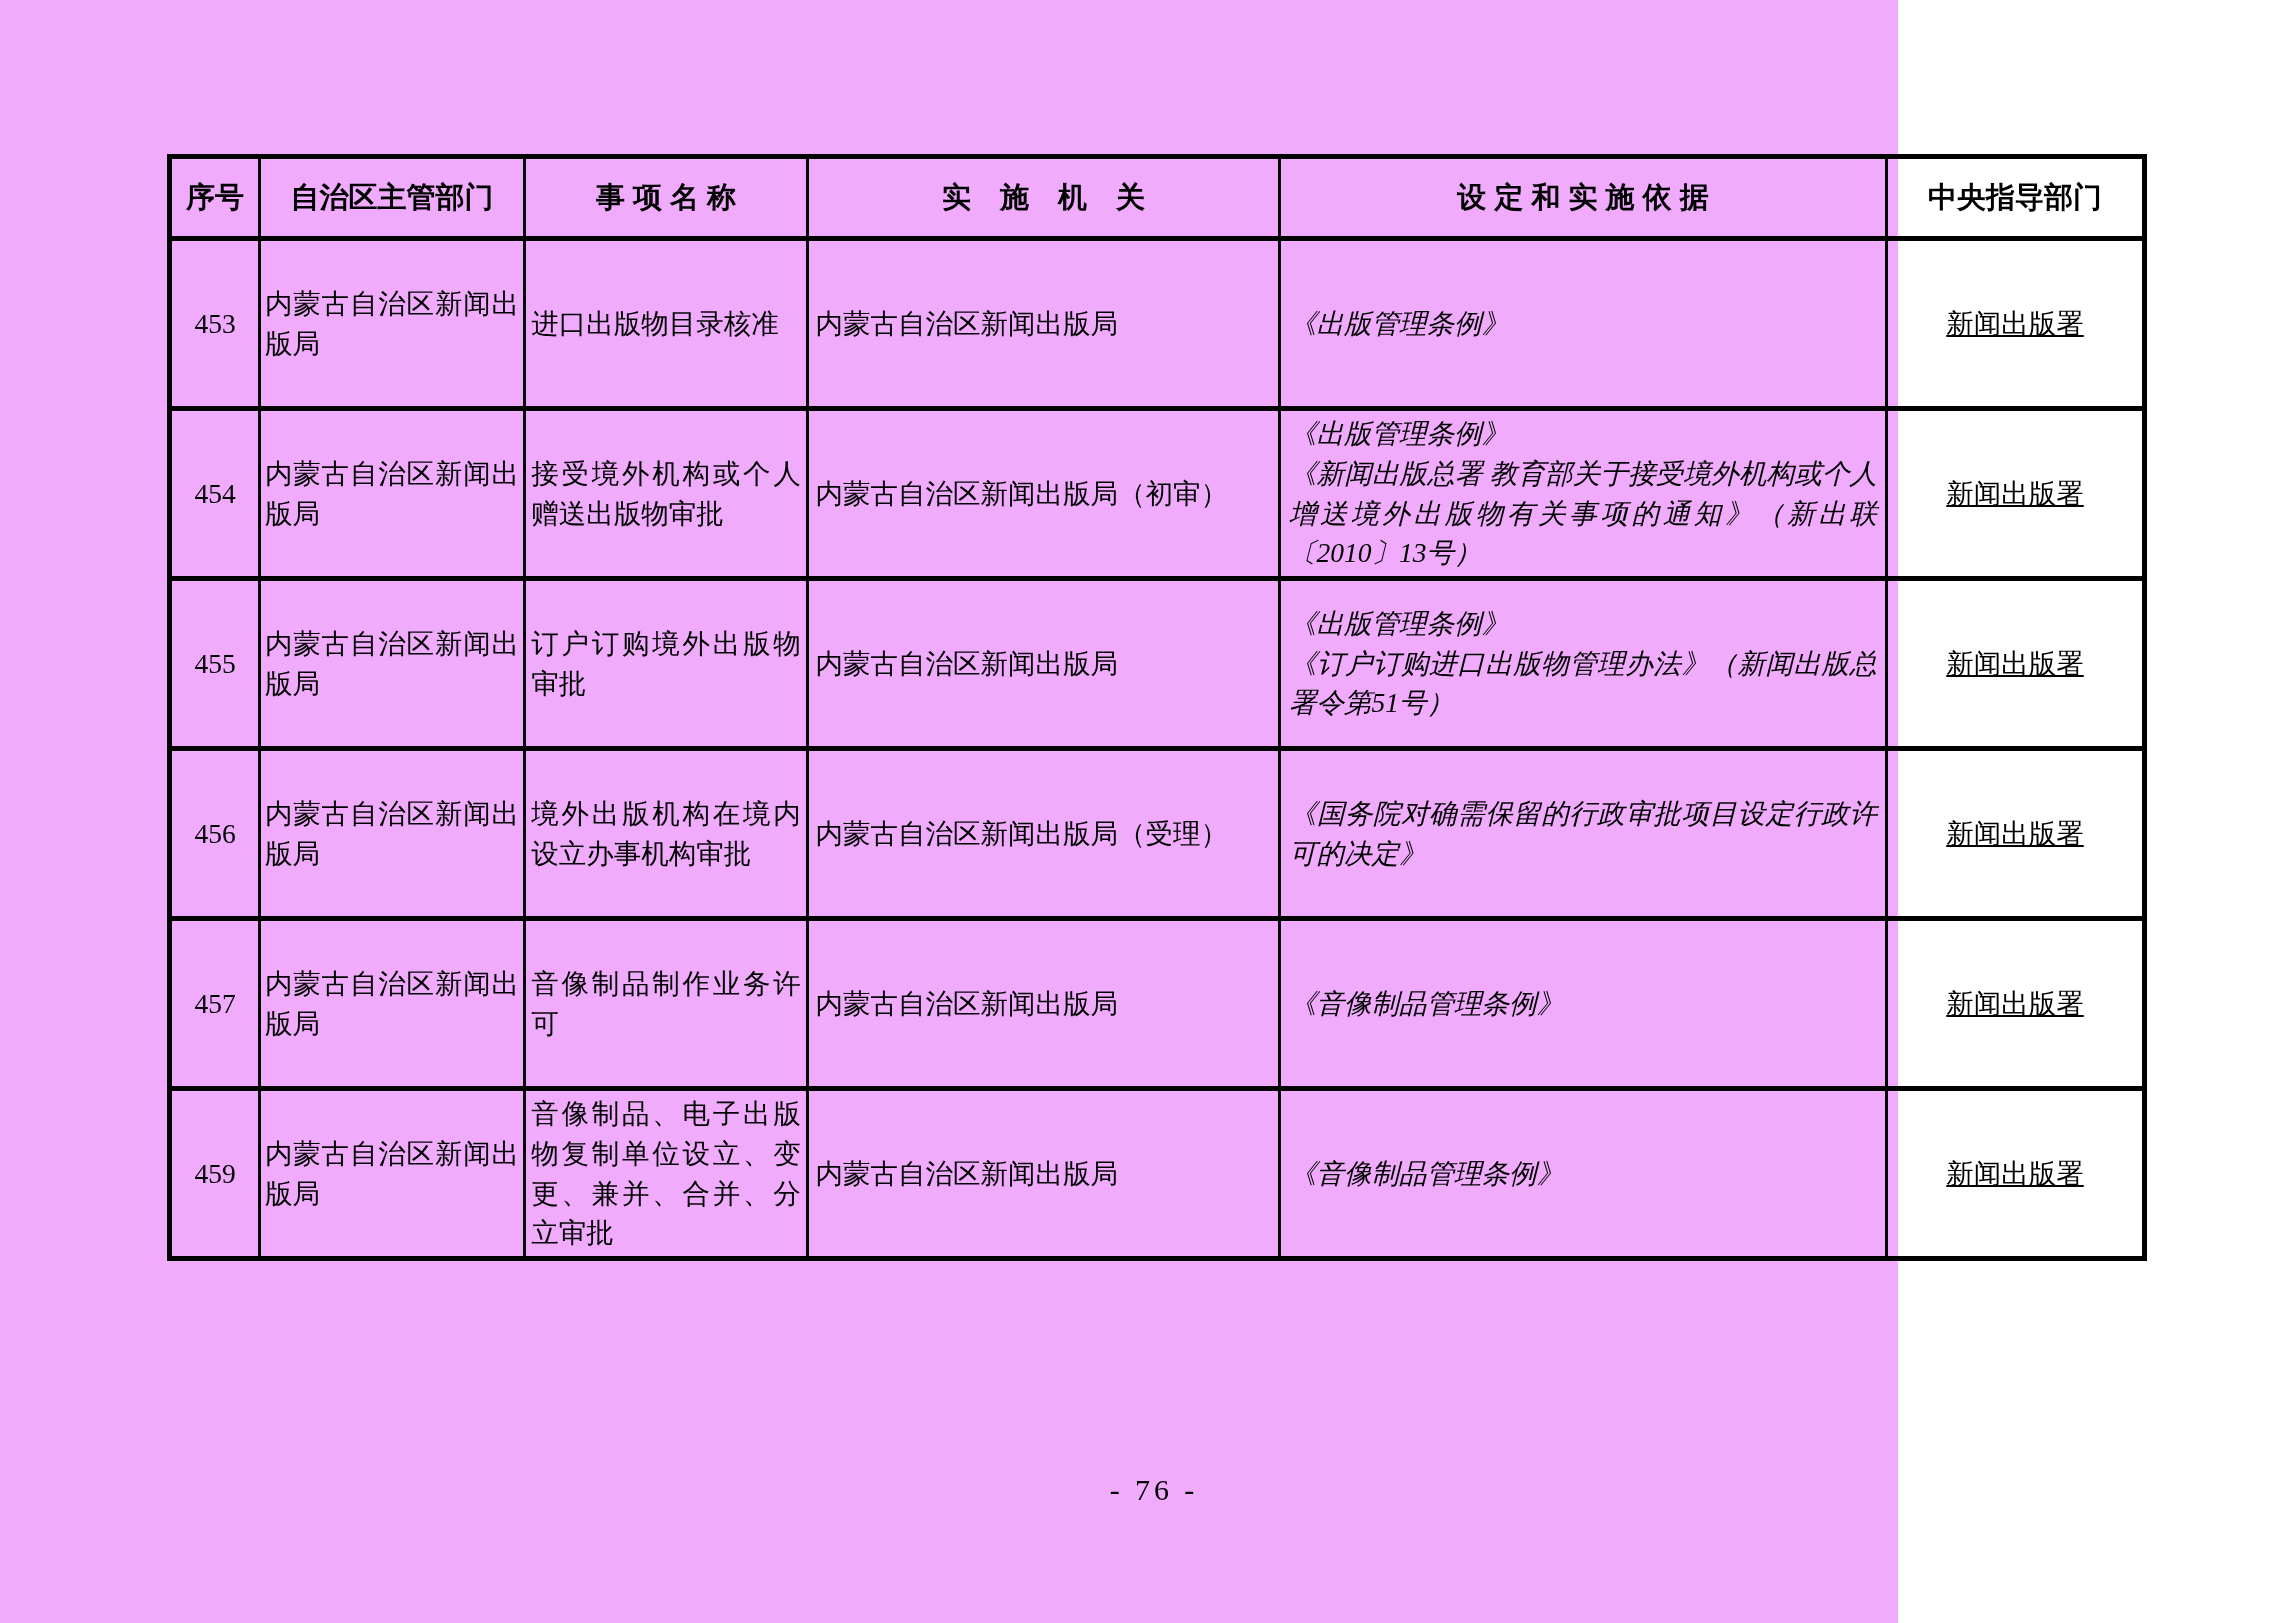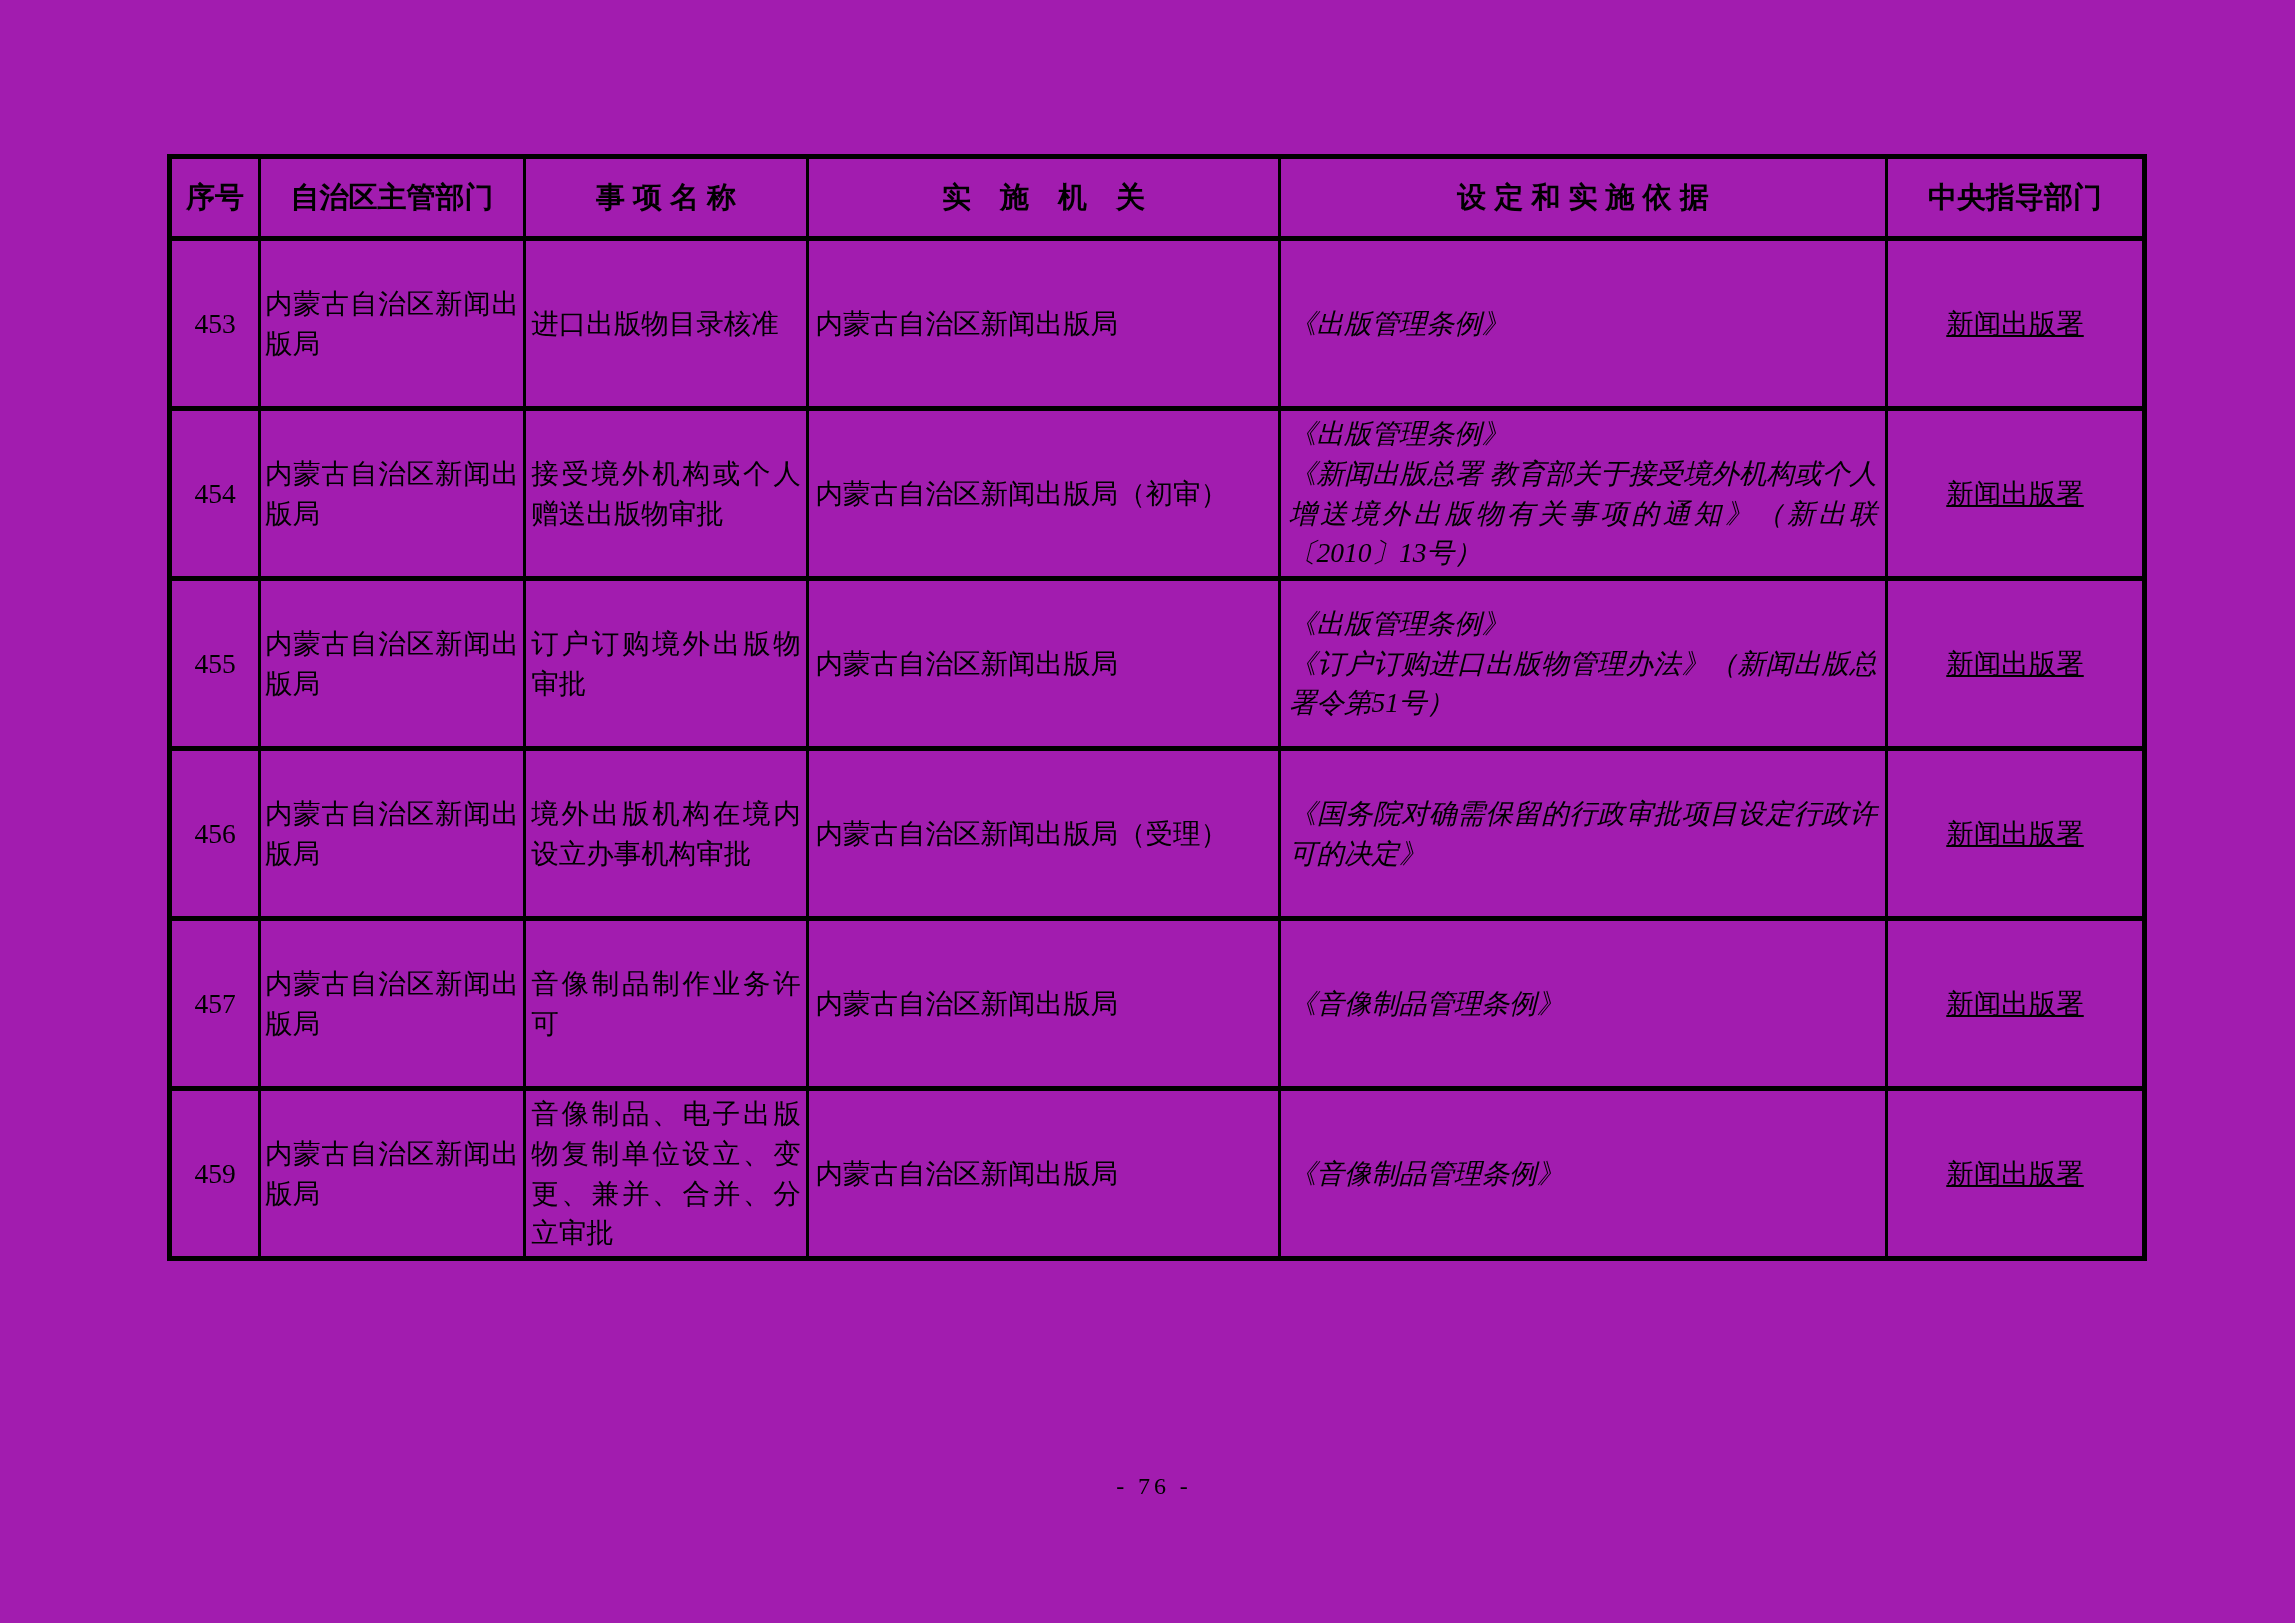--- a/index.html
+++ b/index.html
@@ -2,23 +2,23 @@
 <html style="font-size:10.5px"><head>
 <meta charset="utf-8">
 <style>
   html, body {
     margin: 0;
     padding: 0;
     background: #ffffff;
   }
   .page {
     position: relative;
-    width: 2295px;
+    width: 1898px;
     height: 1623px;
-    background: #a21caf;
+    background: #f0abfc;
     font-family: "Liberation Serif", "DejaVu Serif", serif;
     color: #000000;
   }
   table.approval-table {
     position: absolute;
     left: 167px;
     top: 154px;
     width: 1974px;
     border-collapse: collapse;
     table-layout: fixed;
@@ -77,21 +77,21 @@
     text-align: center;
     padding: 1.3px 2.6px;
     text-decoration: underline;
   }
   .page-number {
     position: absolute;
     left: 167px;
     top: 1473px;
     width: 1974px;
     text-align: center;
-    font-size: 24px;
+    font-size: 30px;
     letter-spacing: 3.9px;
   }
 </style>
 </head>
 <body>
 
 <div class="page">
 
   <table class="approval-table">
     <colgroup>

